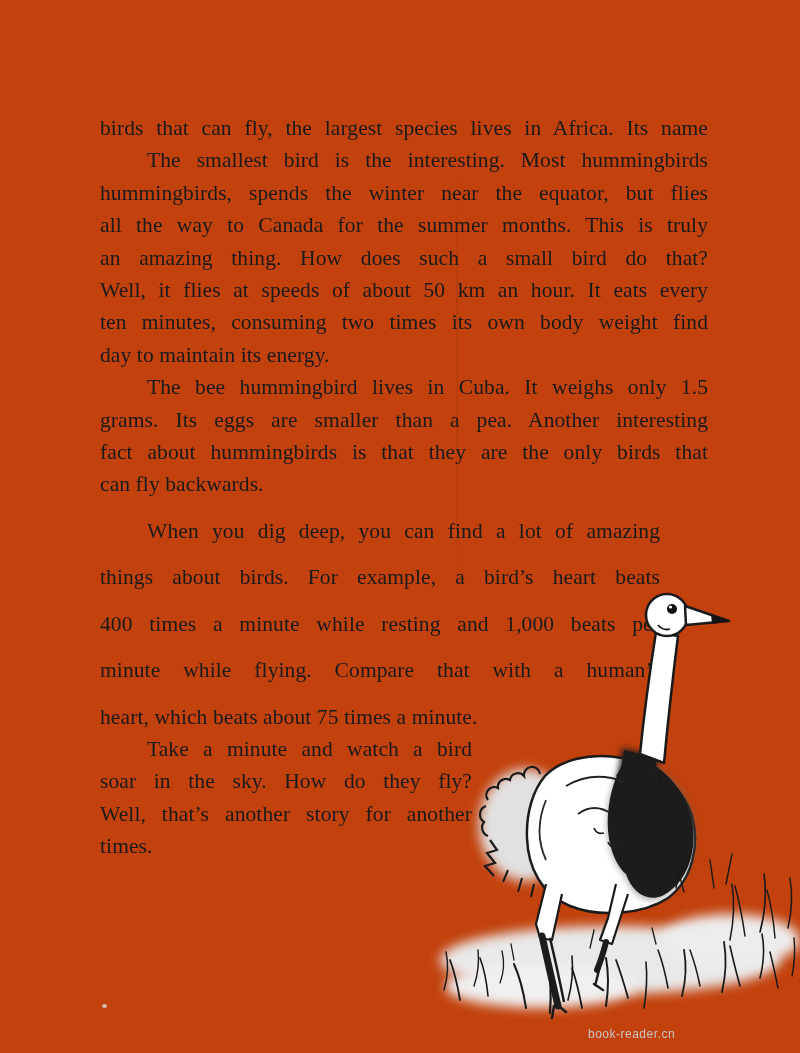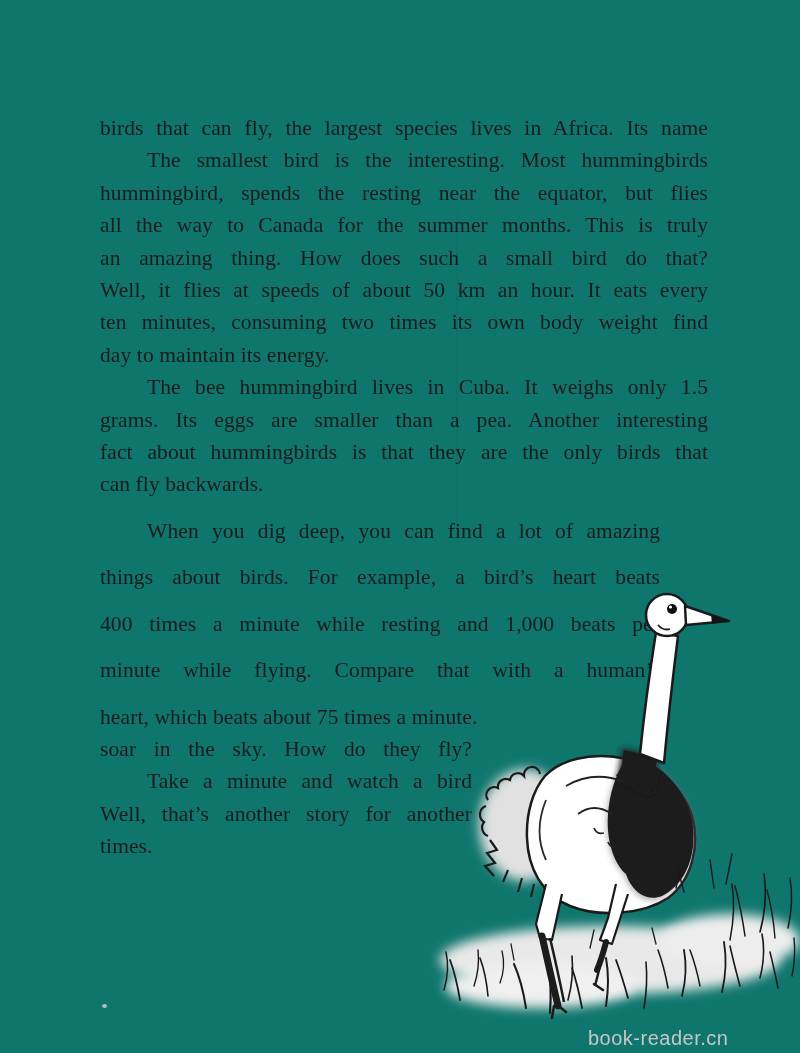--- a/index.html
+++ b/index.html
@@ -1,19 +1,19 @@
 <!DOCTYPE html>
 <html><head>
 <meta charset="utf-8">
 <style>
   html,body{margin:0;padding:0;background:#ffffff;}
   .page{
     position:relative;
     width:800px;height:1053px;
-    background:#0f766e;
+    background:#c2410c;
     overflow:hidden;
     font-family:"Liberation Serif","DejaVu Serif",serif;
   }
   
   .crease{
     position:absolute;left:456px;top:160px;width:2px;height:430px;
     background:linear-gradient(180deg,rgba(0,0,0,0),rgba(0,0,0,0.055) 30%,rgba(0,0,0,0.055) 70%,rgba(0,0,0,0));
     pointer-events:none;
   }
   .text-block{
@@ -32,63 +32,63 @@
   .w-full{width:608px;}
   .w-mid{width:560px;margin-top:14px;}
   .w-narrow{width:372px;}
   .indent{text-indent:47px;}
   .illustration{
     position:absolute;left:430px;top:588px;width:370px;height:440px;
   }
   .watermark{
     position:absolute;left:588px;top:1027px;
     font-family:"Liberation Sans","DejaVu Sans",sans-serif;
-    font-size:20px;color:#c7c7c7;letter-spacing:0.5px;
+    font-size:12px;color:#c7c7c7;letter-spacing:0.5px;
   }
   .speck{
     position:absolute;left:102px;top:1004px;width:5px;height:4px;
     background:#cfcfcf;border-radius:50%;opacity:.85;
   }
 </style>
 </head>
 <body>
 
 <div class="page">
 
   <div class="crease"></div>
 
   <div class="text-block" id="text-block">
       <div>
         <div class="textline w-full">birds that can fly, the largest species lives in Africa. Its name</div>
       </div>
       <div>
         <div class="textline w-full indent">The smallest bird is the interesting. Most hummingbirds</div>
-        <div class="textline w-full">hummingbird, spends the resting near the equator, but flies</div>
+        <div class="textline w-full">hummingbirds, spends the winter near the equator, but flies</div>
         <div class="textline w-full">all the way to Canada for the summer months. This is truly</div>
         <div class="textline w-full">an amazing thing. How does such a small bird do that?</div>
         <div class="textline w-full">Well, it flies at speeds of about 50 km an hour. It eats every</div>
         <div class="textline w-full">ten minutes, consuming two times its own body weight find</div>
         <div class="textline w-full last">day to maintain its energy.</div>
       </div>
       <div>
         <div class="textline w-full indent">The bee hummingbird lives in Cuba. It weighs only 1.5</div>
         <div class="textline w-full">grams. Its eggs are smaller than a pea. Another interesting</div>
         <div class="textline w-full">fact about hummingbirds is that they are the only birds that</div>
         <div class="textline w-full last">can fly backwards.</div>
       </div>
       <div>
         <div class="textline w-mid indent">When you dig deep, you can find a lot of amazing</div>
         <div class="textline w-mid">things about birds. For example, a bird’s heart beats</div>
         <div class="textline w-mid">400 times a minute while resting and 1,000 beats per</div>
         <div class="textline w-mid">minute while flying. Compare that with a human’s</div>
         <div class="textline w-mid last">heart, which beats about 75 times a minute.</div>
       </div>
       <div>
+        <div class="textline w-narrow indent">Take a minute and watch a bird</div>
         <div class="textline w-narrow">soar in the sky. How do they fly?</div>
-        <div class="textline w-narrow indent">Take a minute and watch a bird</div>
         <div class="textline w-narrow">Well, that’s another story for another</div>
         <div class="textline w-narrow last">times.</div>
       </div>
     </div>
 
   <svg class="illustration" viewBox="0 0 370 440" xmlns="http://www.w3.org/2000/svg">
     <defs>
       <filter id="b3" x="-40%" y="-40%" width="180%" height="180%">
           <feGaussianBlur stdDeviation="3"></feGaussianBlur>
         </filter>

